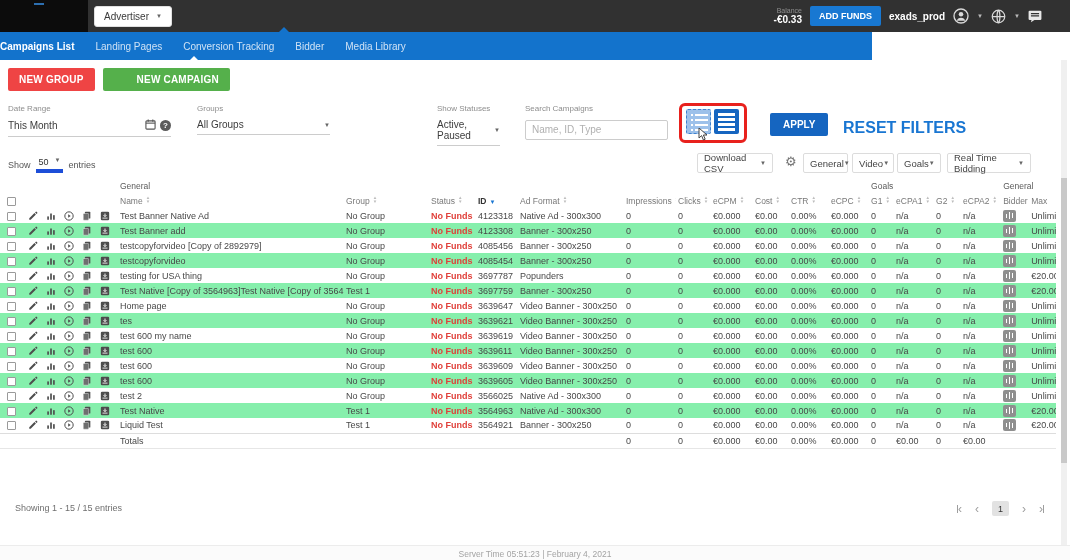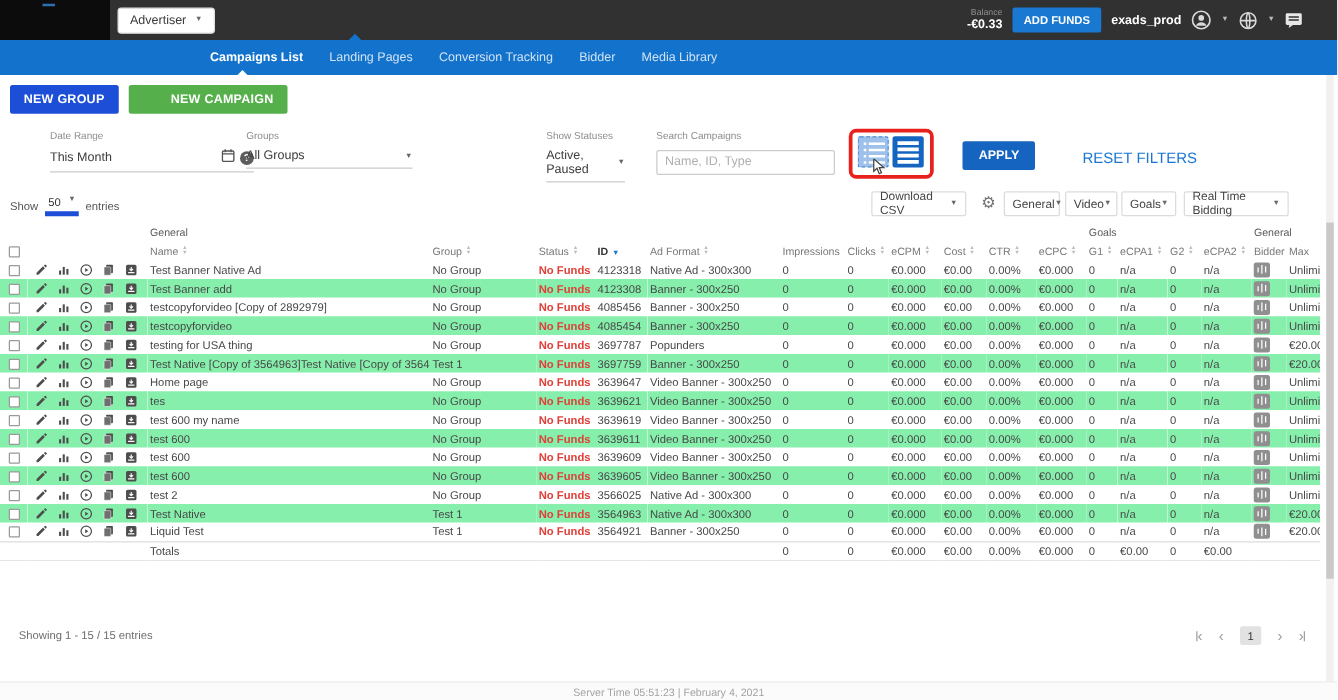--- a/index.html
+++ b/index.html
@@ -22,65 +22,65 @@
   .top-right { margin-left:auto; display:flex; align-items:center; gap:8px; padding-right:28px; }
   .balance { text-align:right; line-height:1.1; }
   .balance .bl { font-size:7px; color:#8f8f8f; display:block; }
   .balance .bv { font-size:10px; color:#fff; font-weight:bold; display:block; }
   .add-funds { background:#1878d2; color:#fff; font-size:9px; font-weight:bold;
     padding:5px 9px; border-radius:2px; border:none; cursor:pointer; }
   .username { font-size:10px; color:#fff; font-weight:bold; }
   .tb-icon { display:inline-flex; align-items:center; justify-content:center; cursor:pointer; }
 
   
-  .subnav { position:absolute; top:32px; left:0; width:1070px; height:28px; background:#1373cc;
-    display:flex; align-items:center; gap:21px; padding-left:168px; }
+  .subnav { position:absolute; top:32px; left:0; width:872px; height:28px; background:#1373cc;
+    display:flex; align-items:center; gap:21px; }
   .subnav span { font-size:10px; color:#cfe2f5; cursor:pointer; }
   .subnav span.active { color:#fff; font-weight:bold; }
   .subnav .up-caret-blue { position:absolute; top:-5px; left:279px; width:0; height:0;
     border-left:5px solid transparent; border-right:5px solid transparent; border-bottom:5px solid #1373cc; }
   .subnav .up-caret-white { position:absolute; bottom:0; left:190px; width:0; height:0;
     border-left:4px solid transparent; border-right:4px solid transparent; border-bottom:4px solid #fff; }
 
   
   .btn-row { position:absolute; top:68px; left:8px; display:flex; gap:8px; }
   .btn { font-size:10px; font-weight:bold; color:#fff; border:none; border-radius:2px;
     padding:6px 11px; cursor:pointer; letter-spacing:.2px; }
-  .btn.blue { background:#1d4ed8; }
+  .btn.blue { background:#ef4444; }
   .btn.green { background:#55b04b;padding-left:34px; }
 
   
   .filter-card { position:absolute; top:96px; left:0; width:1070px; height:58px; background:#fff; }
   .f-field { position:absolute; top:8px; }
   .f-label { font-size:8px; color:#8d8d8d; display:block; margin-bottom:6px; }
   .f-value { font-size:10px; color:#3c3c3c; border-bottom:1px solid #ccc; padding-bottom:4px;
     display:flex; align-items:center; cursor:pointer; }
   .f-value .grow { flex:1; }
-  .f-date { left:8px; width:163px;margin-left:32px; }
+  .f-date { left:8px; width:163px; }
   .f-groups { left:197px; width:133px; }
   .f-status { left:437px; width:63px; }
   .f-search { left:525px; width:143px; }
   .f-search input { width:143px; height:20px; border:1px solid #ccc; border-radius:2px;
     font-size:10px; padding:0 6px; color:#444; font-family:"Liberation Sans",sans-serif; }
   .f-search input::placeholder { color:#b0b0b0; }
   .help-circle { width:11px; height:11px; border-radius:50%; background:#5c5c5c; color:#fff;
     font-size:8px; font-weight:bold; display:inline-flex; align-items:center; justify-content:center; margin-left:4px; cursor:pointer; }
   .view-toggles { position:absolute; left:686px; top:13px; display:flex; gap:3px; }
   .vt { width:25px; height:25px; border-radius:2px; cursor:pointer; position:relative; }
   .vt.detailed { background:#9dc1ea; border:1px dashed #3f83cf; }
   .vt.detailed i { position:absolute; left:4px; height:2px; background:#fff; width:13px; }
   .vt.detailed i.dot { width:2px; }
   .vt.compact { background:#1565c0; }
   .vt.compact i { position:absolute; left:4px; right:4px; height:2.5px; background:#fff; }
   .red-box { position:absolute; left:679px; top:7px; width:68px; height:40px;
     border:3px solid #e8211d; border-radius:6px; pointer-events:none; }
   .cursor-icon { position:absolute; left:698px; top:31px; }
   .apply-btn { position:absolute; left:770px; top:17px; background:#1565c0; color:#fff;
     font-size:10px; font-weight:bold; border:none; border-radius:2px; padding:6px 13px; cursor:pointer; }
-  .reset-link { position:absolute; left:866px; top:23px; color:#1976d2; font-size:12px; font-weight:normal; cursor:pointer; }
+  .reset-link { position:absolute; left:843px; top:23px; color:#1976d2; font-size:16px; font-weight:bold; cursor:pointer; }
 
   
   .controls { position:absolute; top:153px; left:0; width:1070px; height:26px; }
   .show-entries { position:absolute; left:8px; top:4px; font-size:9px; color:#555;
     display:flex; align-items:center; gap:5px; }
   .pg-size { border-bottom:4px solid #1d4ed8; padding:0 3px 2px 3px; display:flex; gap:6px;
     align-items:flex-start; cursor:pointer; color:#333; }
   .ctl-box { position:absolute; top:0; height:20px; border:1px solid #dcdcdc; border-radius:2px;
     background:#fff; font-size:9.5px; color:#444; display:flex; align-items:center;
     justify-content:space-between; padding:0 6px; cursor:pointer; }

